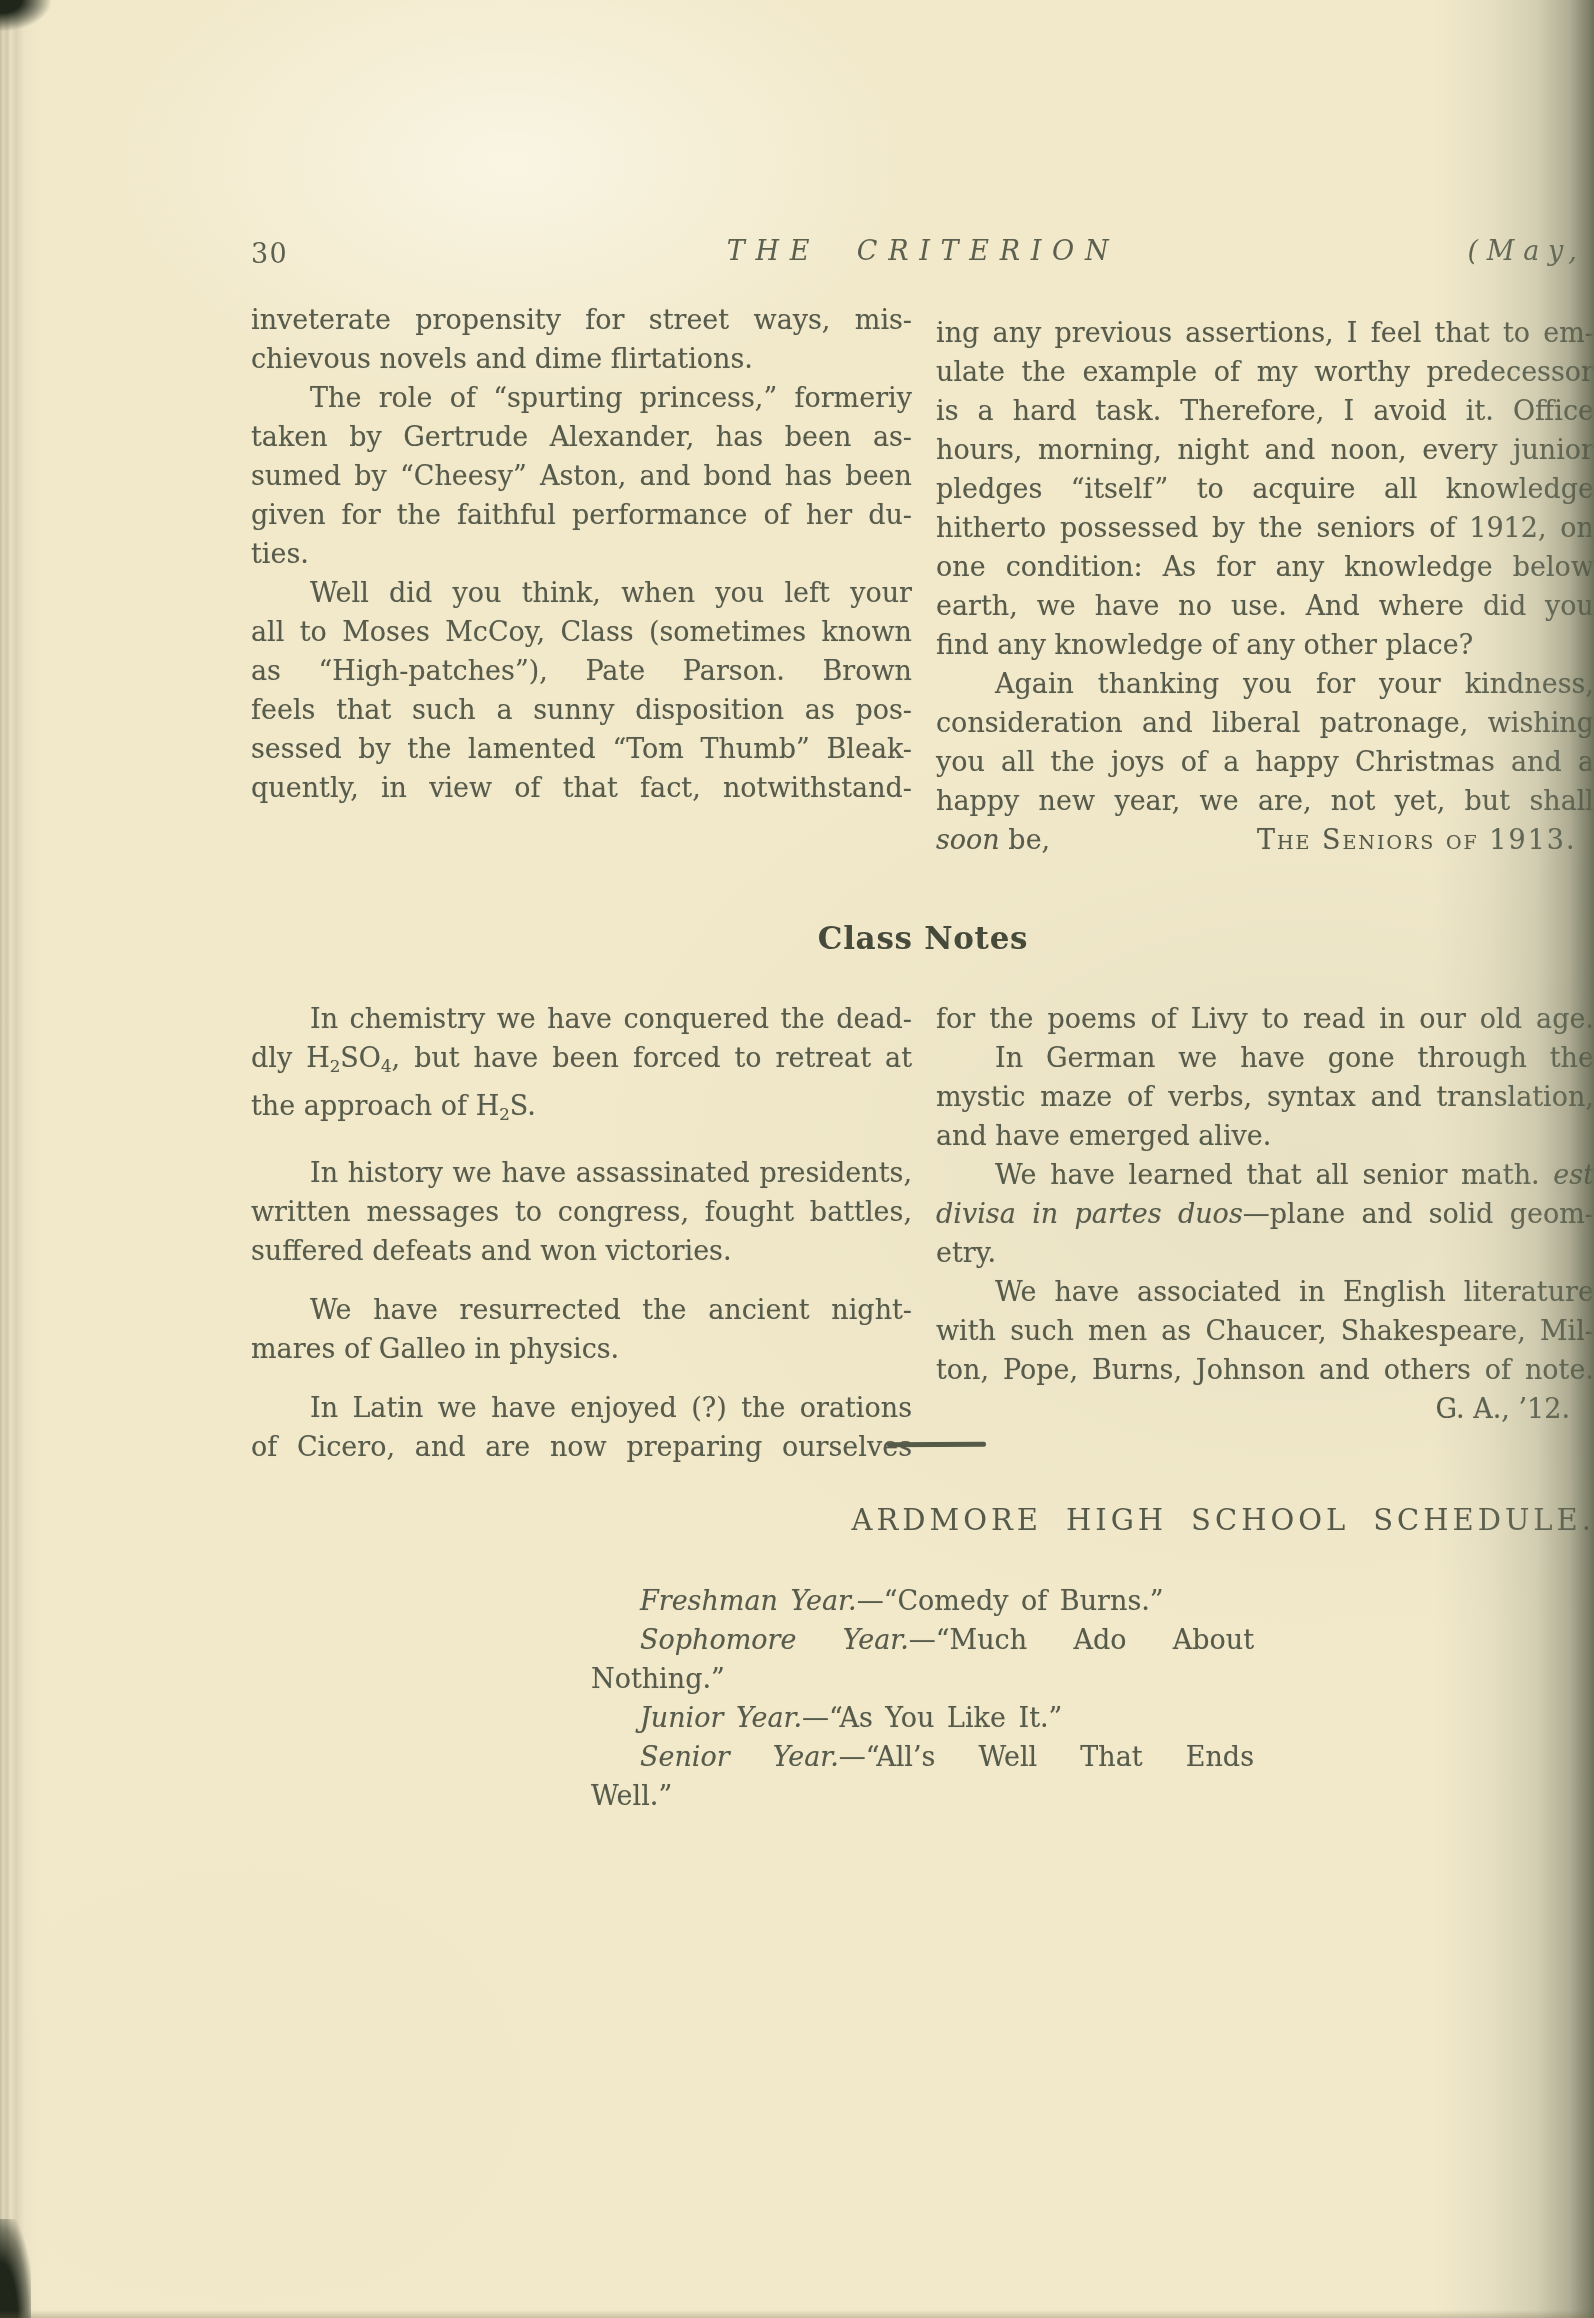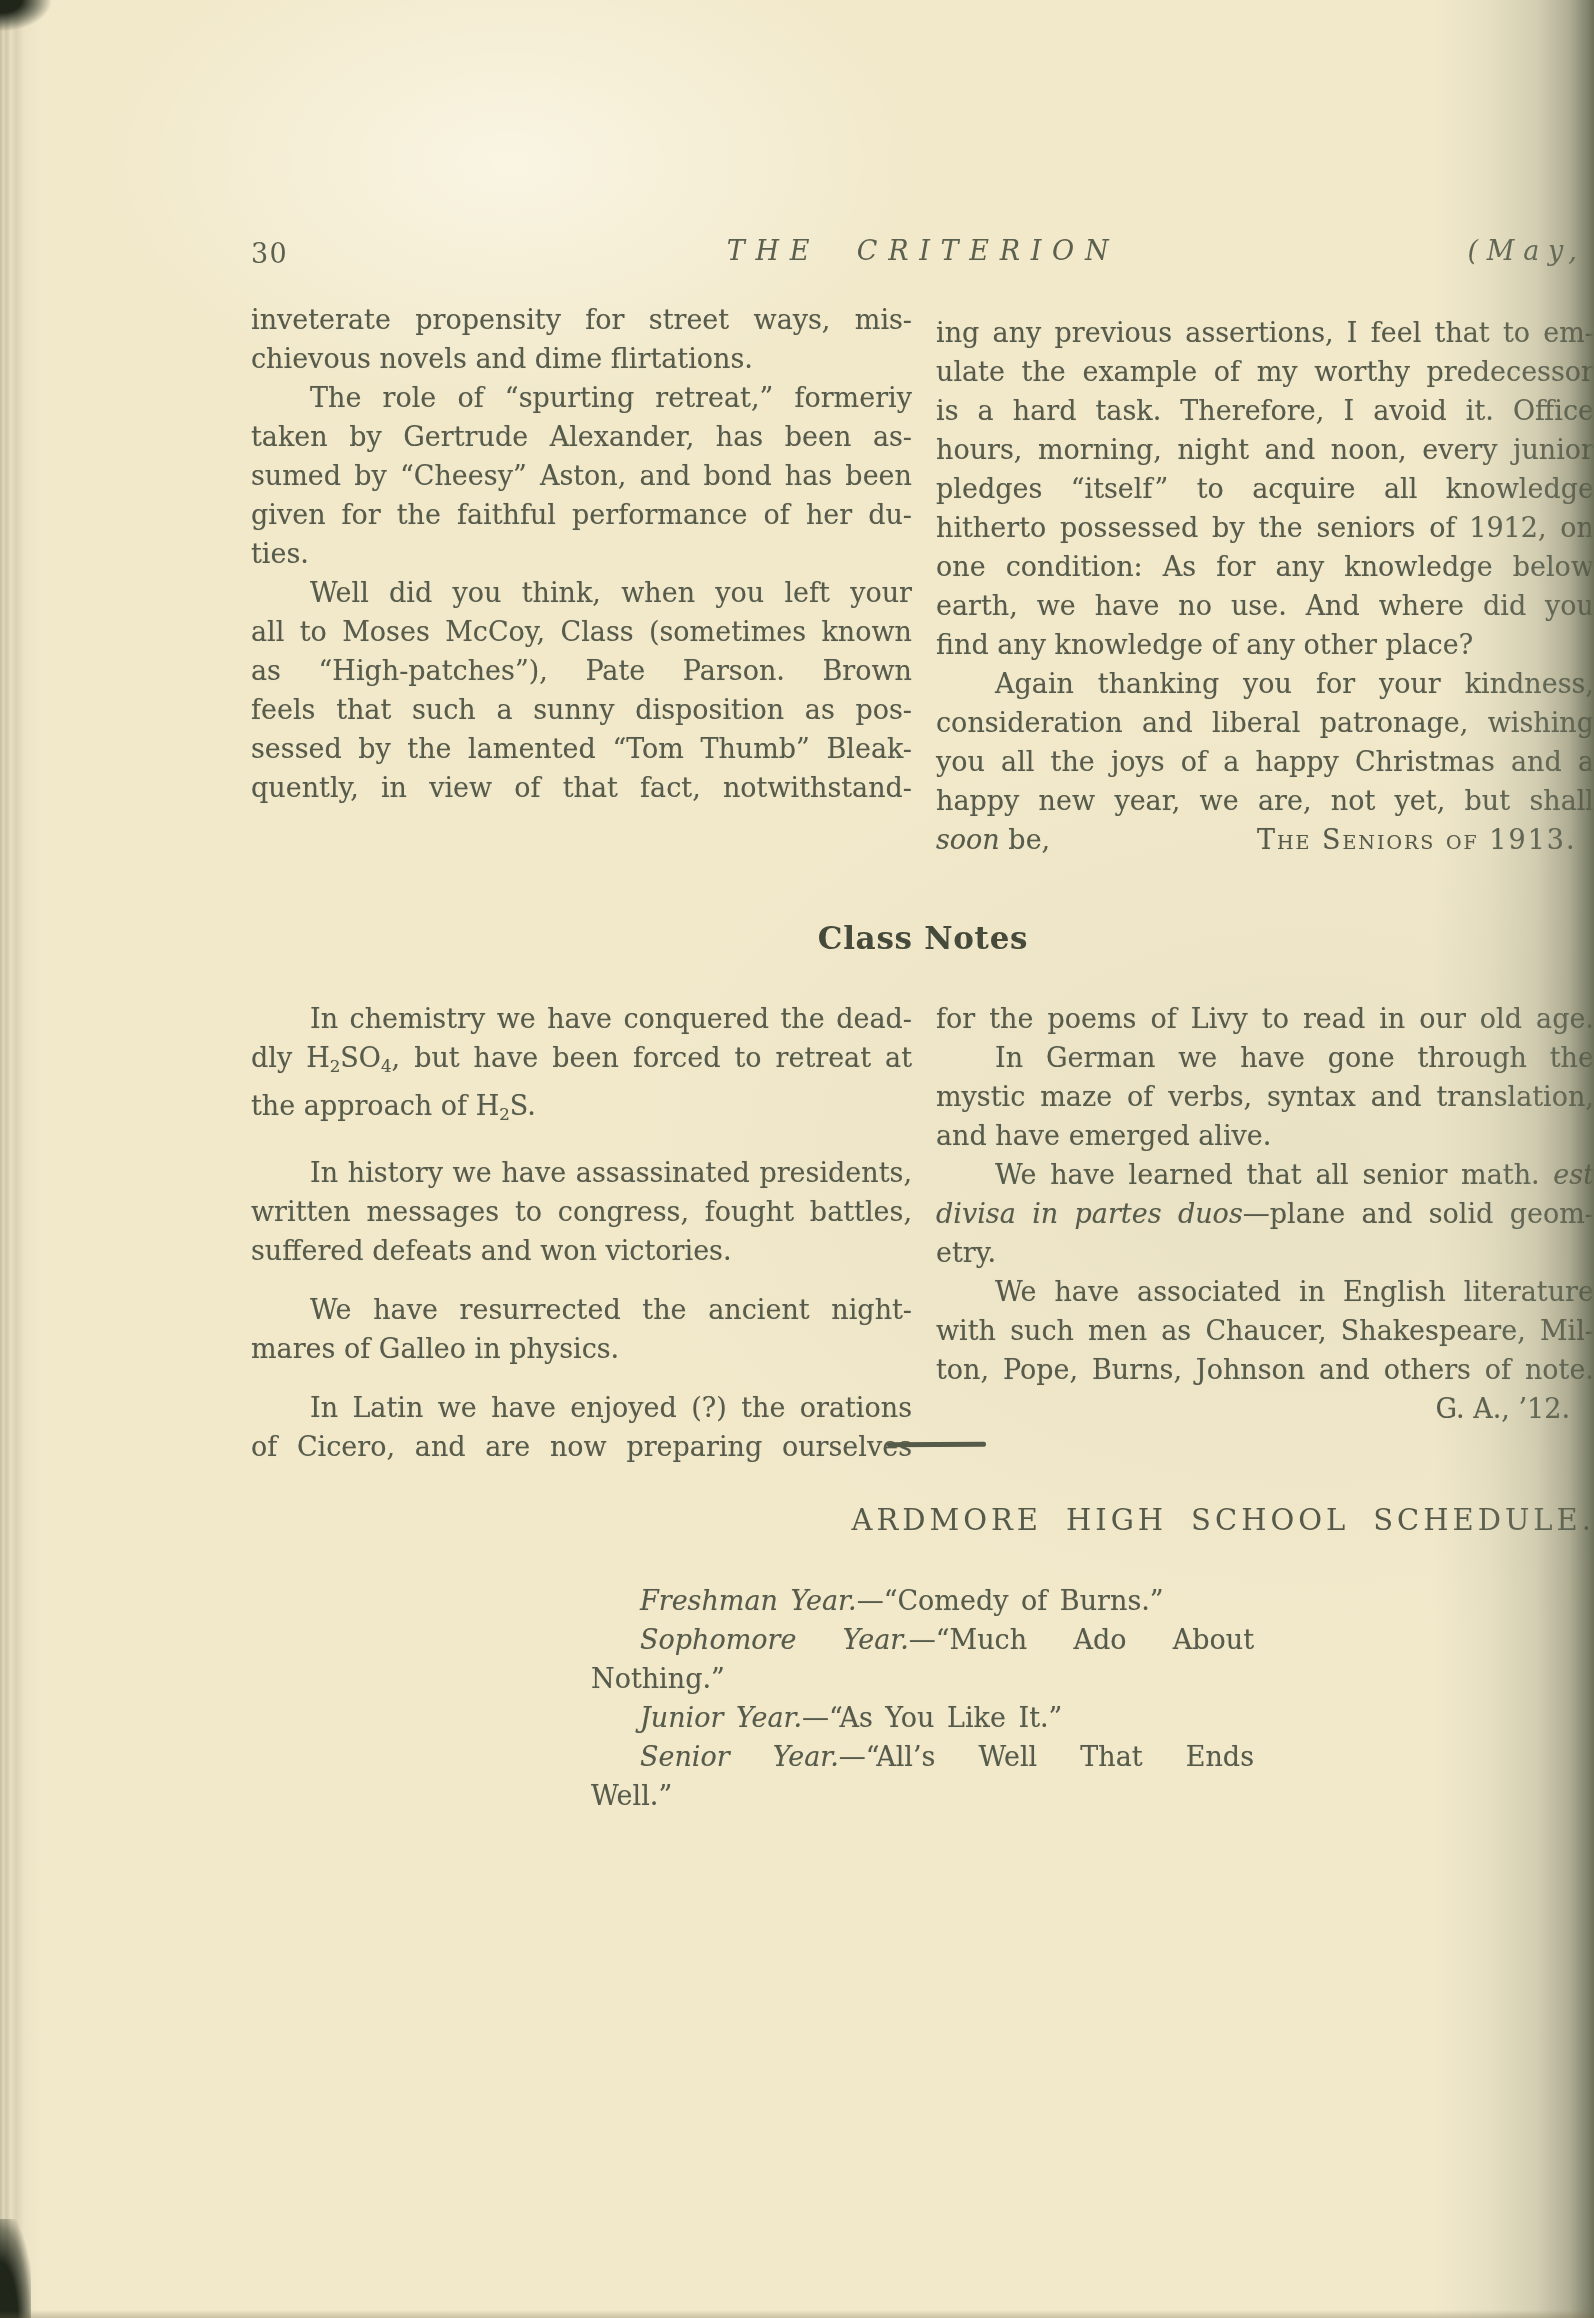--- a/index.html
+++ b/index.html
@@ -68,21 +68,21 @@
 
   <div class="header-row">
     <span class="page-number">30</span>
     <span class="journal-title">THE CRITERION</span>
     <span class="issue-label">(May,</span>
   </div>
 
   <div class="textcol col-art-left">
       <div class="tline"><span>inveterate propensity for street ways, mis-</span></div>
       <div class="tline end"><span>chievous novels and dime flirtations.</span></div>
-      <div class="tline ind"><span>The role of “spurting retreat,” formeriy</span></div>
+      <div class="tline ind"><span>The role of “spurting princess,” formeriy</span></div>
       <div class="tline"><span>taken by Gertrude Alexander, has been as-</span></div>
       <div class="tline"><span>sumed by “Cheesy” Aston, and bond has been</span></div>
       <div class="tline"><span>given for the faithful performance of her du-</span></div>
       <div class="tline end"><span>ties.</span></div>
       <div class="tline ind"><span>Well did you think, when you left your</span></div>
       <div class="tline"><span>all to Moses McCoy, Class (sometimes known</span></div>
       <div class="tline"><span>as “High-patches”), Pate Parson.  Brown</span></div>
       <div class="tline"><span>feels that such a sunny disposition as pos-</span></div>
       <div class="tline"><span>sessed by the lamented “Tom Thumb” Bleak-</span></div>
       <div class="tline"><span>quently, in view of that fact, notwithstand-</span></div>

